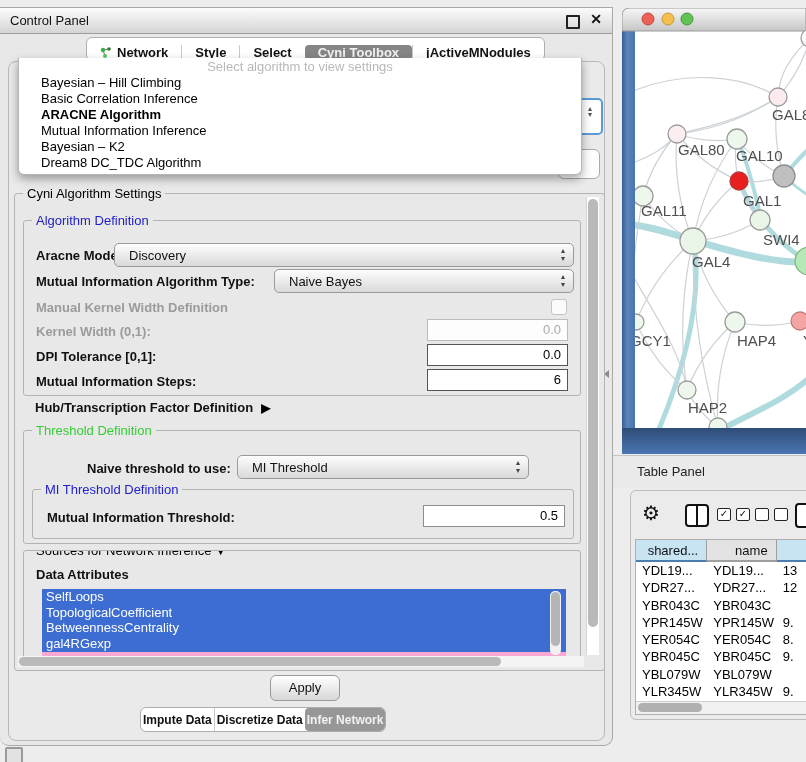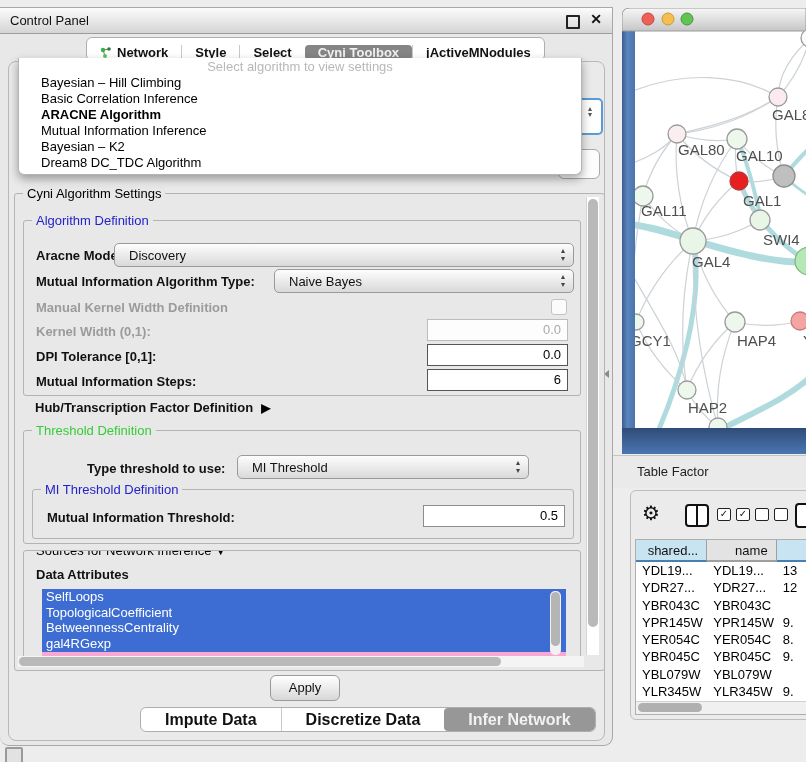--- a/index.html
+++ b/index.html
@@ -81,21 +81,21 @@
   #set-vsb{left:571px;top:3px;width:12px;height:458px;background:#fff;border-left:1px solid #d5d5d5;}
   #set-vsb .thumb{position:absolute;left:1px;top:2px;width:10px;height:428px;background:#b9b9b9;border-radius:6px;}
   #set-hsb{left:3px;top:462px;width:566px;height:11px;background:#f4f4f4;}
   #set-hsb .thumb{position:absolute;left:1px;top:1px;width:482px;height:9px;background:#b9b9b9;border-radius:5px;}
 
   
   #apply-btn{left:270px;top:667px;width:68px;height:24px;background:linear-gradient(#ffffff,#d7d7d7);
     border:1px solid #9a9a9a;border-radius:6px;font-size:13px;text-align:center;line-height:23px;color:#111;z-index:2;}
   #cp-bottom-tabs{left:140px;top:699px;height:23px;display:flex;background:#fff;
     border:1px solid #aeaeae;border-radius:6px;overflow:hidden;z-index:2;}
-  .cpb-tab{display:flex;align-items:center;padding:0 24px;font-size:16px;font-weight:600;color:#111;
+  .cpb-tab{display:flex;align-items:center;padding:0 2px;font-size:12px;font-weight:600;color:#111;
     border-left:1px solid #c9c9c9;white-space:nowrap;}
   .cpb-tab:first-child{border-left:none;}
   .cpb-tab.selected{background:#979797;color:#f2f2f2;border-left:none;border-radius:4px;}
 
   #dock-sq{left:5px;top:747px;width:14px;height:16px;border:2px solid #9a9a9a;border-radius:2px;background:#e2e2e2;}
   #splitter-arrow{left:604px;top:370px;width:0;height:0;border-top:4px solid transparent;
     border-bottom:4px solid transparent;border-right:5px solid #8a8a8a;}
 
   
   #net-svg{left:622px;top:8px;}
@@ -203,21 +203,21 @@
       <span class="lbl" style="left:12px;top:153px;">Mutual Information Steps:</span>
       <div class="tfield" style="left:403px;top:148px;width:141px;">6</div>
     </div>
 
     <div id="hub-row">
       <span>Hub/Transcription Factor Definition</span><span class="tri">▶</span>
     </div>
 
     <div class="group" id="grp-threshold">
       <span class="legend green">Threshold Definition</span>
-      <span class="lbl" style="left:63px;top:30px;">Type threshold to use:</span>
+      <span class="lbl" style="left:63px;top:30px;">Naive threshold to use:</span>
       <div class="combo" style="left:213px;top:24px;width:292px;">
         <span>MI Threshold</span>
         <span class="arrows">▴<br>▾</span>
       </div>
       <div class="group" id="grp-mithr">
         <span class="legend blue">MI Threshold Definition</span>
         <span class="lbl" style="left:14px;top:20px;">Mutual Information Threshold:</span>
         <div class="tfield lite" style="left:390px;top:15px;width:142px;">0.5</div>
       </div>
     </div>
@@ -342,21 +342,21 @@
       <text x="115" y="338" font-size="15" font-family="&quot;Liberation Sans&quot;,sans-serif" fill="#4f4f4f">HAP4</text>
       <circle cx="178" cy="313" r="9" fill="#f5a4a4" stroke="#c27b7b" stroke-width="1.3"></circle>
       <text x="181" y="338" font-size="15" font-family="&quot;Liberation Sans&quot;,sans-serif" fill="#4f4f4f">Y</text>
       <circle cx="65" cy="382" r="9" fill="#eef7ec" stroke="#9a9a9a" stroke-width="1.3"></circle>
       <text x="66" y="405" font-size="15" font-family="&quot;Liberation Sans&quot;,sans-serif" fill="#4f4f4f">HAP2</text>
       <circle cx="96" cy="419" r="9" fill="#eef7ec" stroke="#9a9a9a" stroke-width="1.3"></circle>
     </g>
   </svg>
 
 <div class="abs" id="tp-titlebar">
-  <div class="abs" id="tp-title">Table Factor</div>
+  <div class="abs" id="tp-title">Table Panel</div>
 </div>
 
 <div class="abs" id="table-panel">
   <span class="tb-icon" id="ic-gear">⚙</span>
   <span class="tb-icon" id="ic-split" style="position:absolute;">
       <span class="div"></span>
     </span>
   <span class="cb-pair" style="left:86px;top:17px;">
       <span class="cb">✓</span>
       <span class="cb">✓</span>

